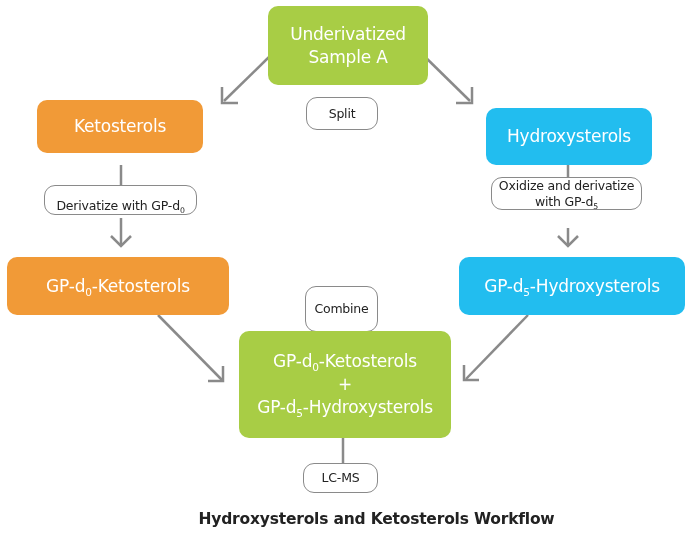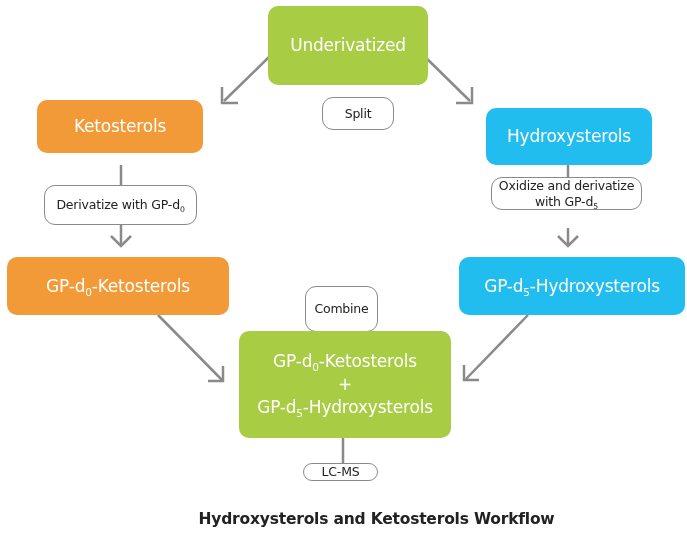--- a/index.html
+++ b/index.html
@@ -59,35 +59,36 @@
       <line x1="528" y1="315" x2="466" y2="379"></line>
       <polyline points="464,365 464,380 479,380"></polyline>
     </g>
 
     <line x1="343" y1="438" x2="343" y2="464"></line>
   </g>
 </svg>
 
 <div class="box green" style="left:268px; top:6px; width:160px; height:79px;">
   <div>Underivatized</div>
+  <div>Sample A</div>
 </div>
 
-<div class="pill" style="left:306px; top:97px; width:72px; height:33px;margin-left:16px;">
+<div class="pill" style="left:306px; top:97px; width:72px; height:33px;">
   <span>Split</span>
 </div>
 
 <div class="box orange" style="left:37px; top:100px; width:166px; height:53px;">
   <span>Ketosterols</span>
 </div>
 
 <div class="box blue" style="left:486px; top:108px; width:166px; height:57px;">
   <span>Hydroxysterols</span>
 </div>
 
-<div class="pill" style="left:44px; top:185px; width:153px; height:40px;">
+<div class="pill" style="left:44px; top:185px; width:153px; height:30px;justify-content:flex-end;">
   <span><span>Derivatize with GP-d</span><sub>0</sub></span>
 </div>
 
 <div class="pill" style="left:491px; top:177px; width:151px; height:33px;">
   <div>Oxidize and derivatize</div>
   <div><span>with GP-d</span><sub>5</sub></div>
 </div>
 
 <div class="box orange" style="left:7px; top:257px; width:222px; height:58px;">
   <span><span>GP-d</span><sub>0</sub><span>-Ketosterols</span></span>
@@ -100,17 +101,17 @@
 <div class="pill" style="left:305px; top:286px; width:73px; height:46px;">
   <span>Combine</span>
 </div>
 
 <div class="box green" style="left:239px; top:331px; width:212px; height:107px;">
   <div><span>GP-d</span><sub>0</sub><span>-Ketosterols</span></div>
   <div>+</div>
   <div><span>GP-d</span><sub>5</sub><span>-Hydroxysterols</span></div>
 </div>
 
-<div class="pill" style="left:303px; top:463px; width:75px; height:18px;">
+<div class="pill" style="left:303px; top:463px; width:75px; height:30px;">
   <span>LC-MS</span>
 </div>
 
 <div class="title">Hydroxysterols and Ketosterols Workflow</div>
 
 </body></html>

